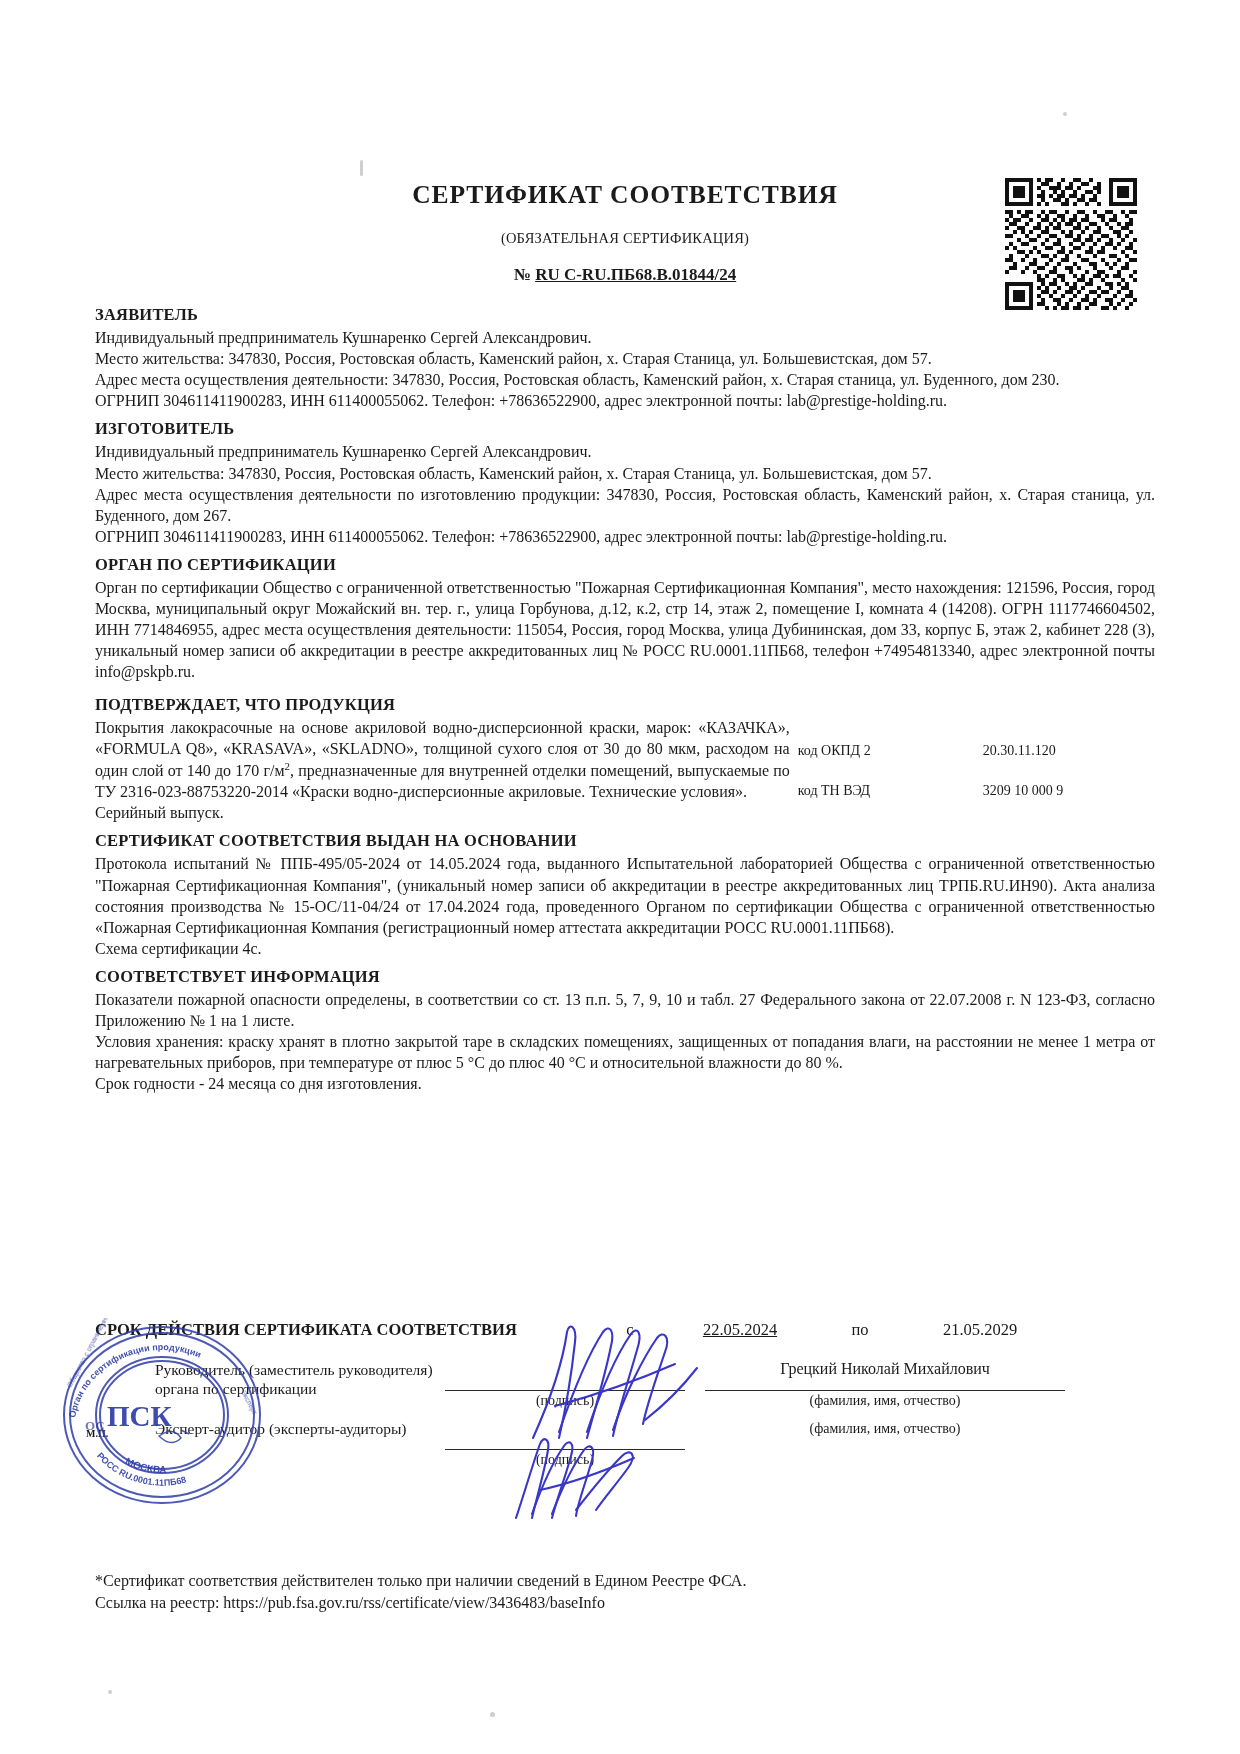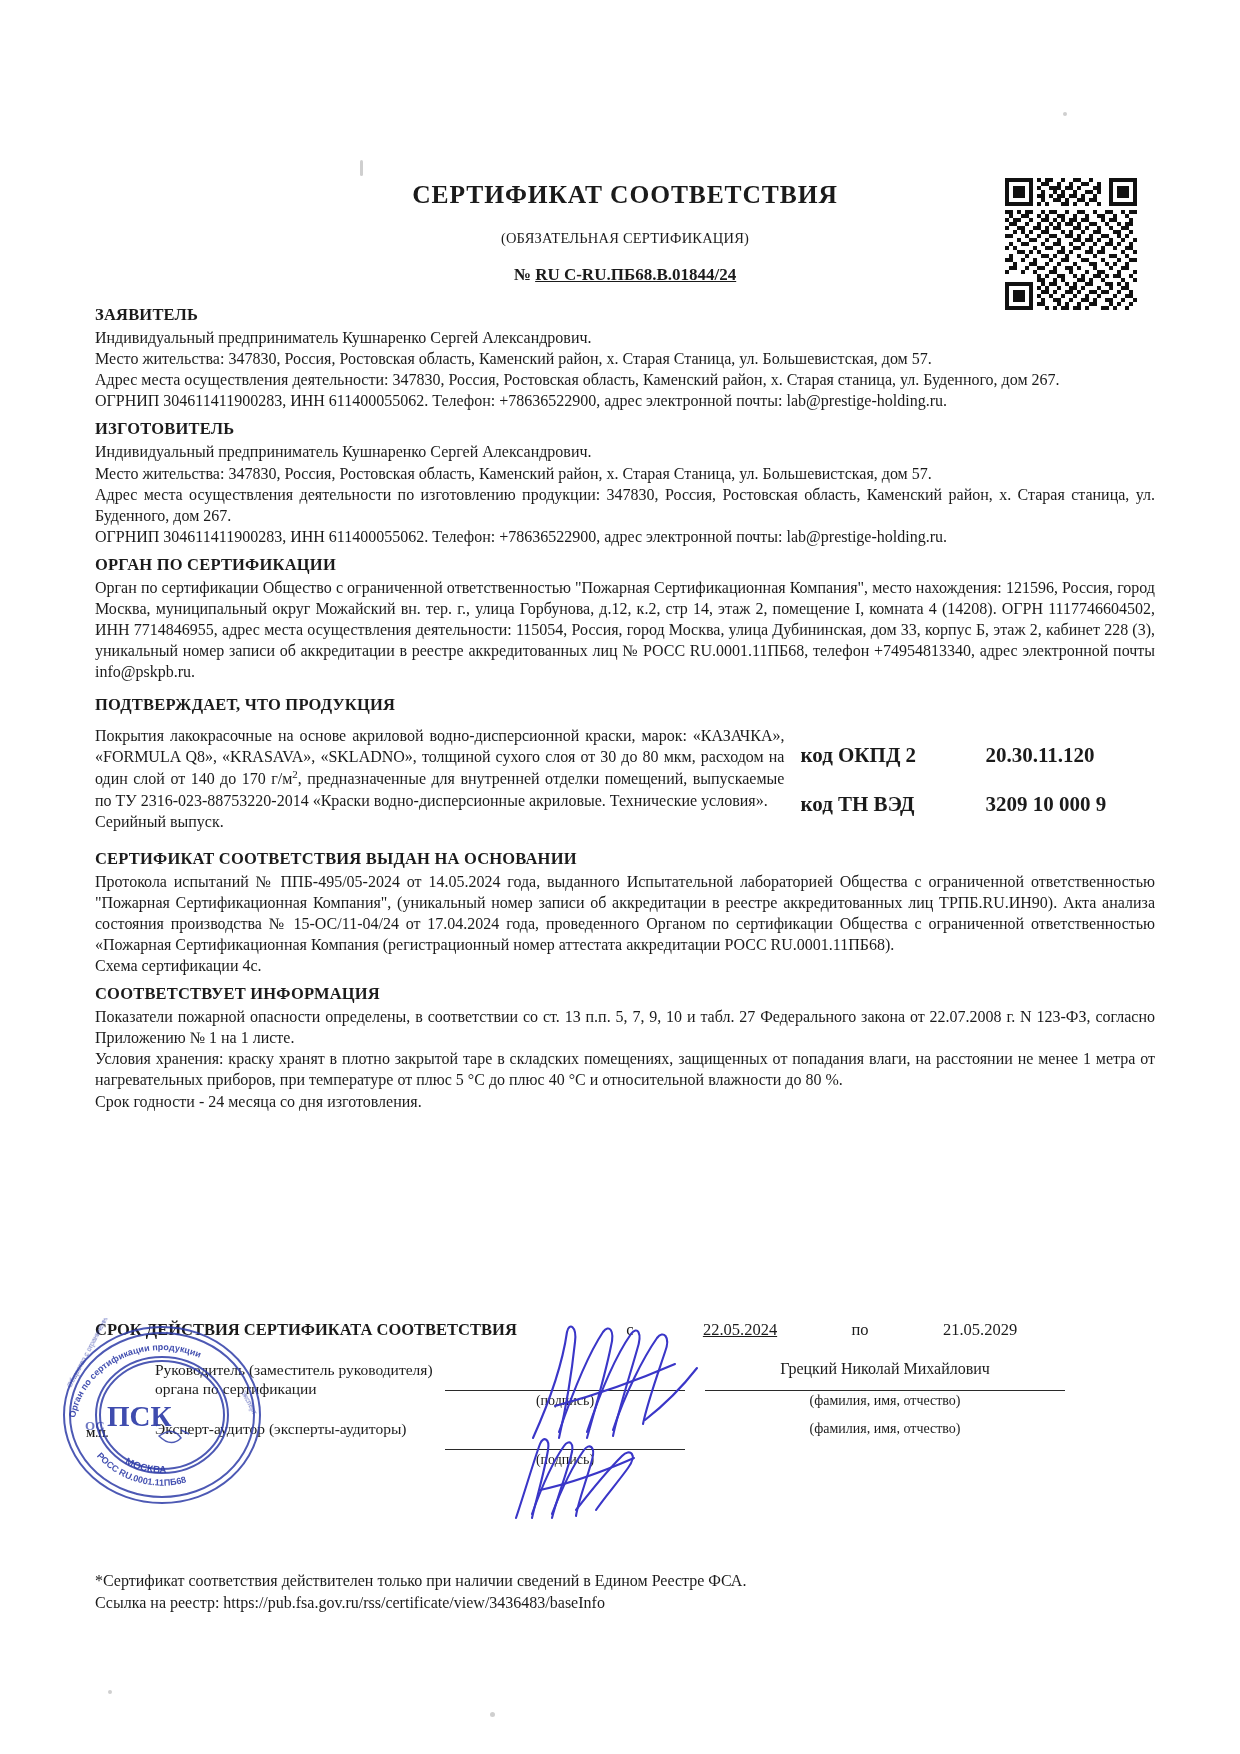--- a/index.html
+++ b/index.html
@@ -60,34 +60,33 @@
     line-height: 1.32;
     margin: 0;
     text-align: justify;
   }
   .para.nojust { text-align: left; }
   .block { margin-bottom: 3px; }
 
   
   .prod-wrap {
     display: flex;
-    align-items: center;
-    gap: 16px;
+    align-items: flex-start;
+    gap: 8px;
   }
   .prod-desc {
     width: 700px;
     font-size: 16px;
     line-height: 1.32;
     text-align: justify;
   }
   .prod-codes {
     width: 360px;
-    font-size: 21px;
+    font-size: 14px;
     padding-top: 26px;
-    font-weight: bold;
   }
   .code-row {
     display: flex;
     margin-bottom: 24px;
   }
   .code-label { width: 185px; }
   .code-val { }
 
   sup { font-size: 11px; vertical-align: super; }
 
@@ -512,21 +511,21 @@
     <div class="title">СЕРТИФИКАТ СООТВЕТСТВИЯ</div>
     <div class="subtitle">(ОБЯЗАТЕЛЬНАЯ СЕРТИФИКАЦИЯ)</div>
     <div class="cert-number">
       <span style="text-decoration:none;">№ </span><span>RU C-RU.ПБ68.В.01844/24</span>
     </div>
 
     <div class="block">
       <div class="sect-head">ЗАЯВИТЕЛЬ</div>
       <div class="para nojust">Индивидуальный предприниматель Кушнаренко Сергей Александрович.</div>
       <div class="para nojust">Место жительства: 347830, Россия, Ростовская область, Каменский район, х. Старая Станица, ул. Большевистская, дом 57.</div>
-      <div class="para">Адрес места осуществления деятельности: 347830, Россия, Ростовская область, Каменский район, х. Старая станица, ул. Буденного, дом 267.</div>
+      <div class="para">Адрес места осуществления деятельности: 347830, Россия, Ростовская область, Каменский район, х. Старая станица, ул. Буденного, дом 230.</div>
       <div class="para nojust">ОГРНИП 304611411900283, ИНН 611400055062. Телефон: +78636522900, адрес электронной почты: lab@prestige-holding.ru.</div>
     </div>
 
     <div class="block">
       <div class="sect-head">ИЗГОТОВИТЕЛЬ</div>
       <div class="para nojust">Индивидуальный предприниматель Кушнаренко Сергей Александрович.</div>
       <div class="para nojust">Место жительства: 347830, Россия, Ростовская область, Каменский район, х. Старая Станица, ул. Большевистская, дом 57.</div>
       <div class="para">Адрес места осуществления деятельности по изготовлению продукции: 347830, Россия, Ростовская область, Каменский район, х. Старая станица, ул. Буденного, дом 267.</div>
       <div class="para nojust">ОГРНИП 304611411900283, ИНН 611400055062. Телефон: +78636522900, адрес электронной почты: lab@prestige-holding.ru.</div>
     </div>

